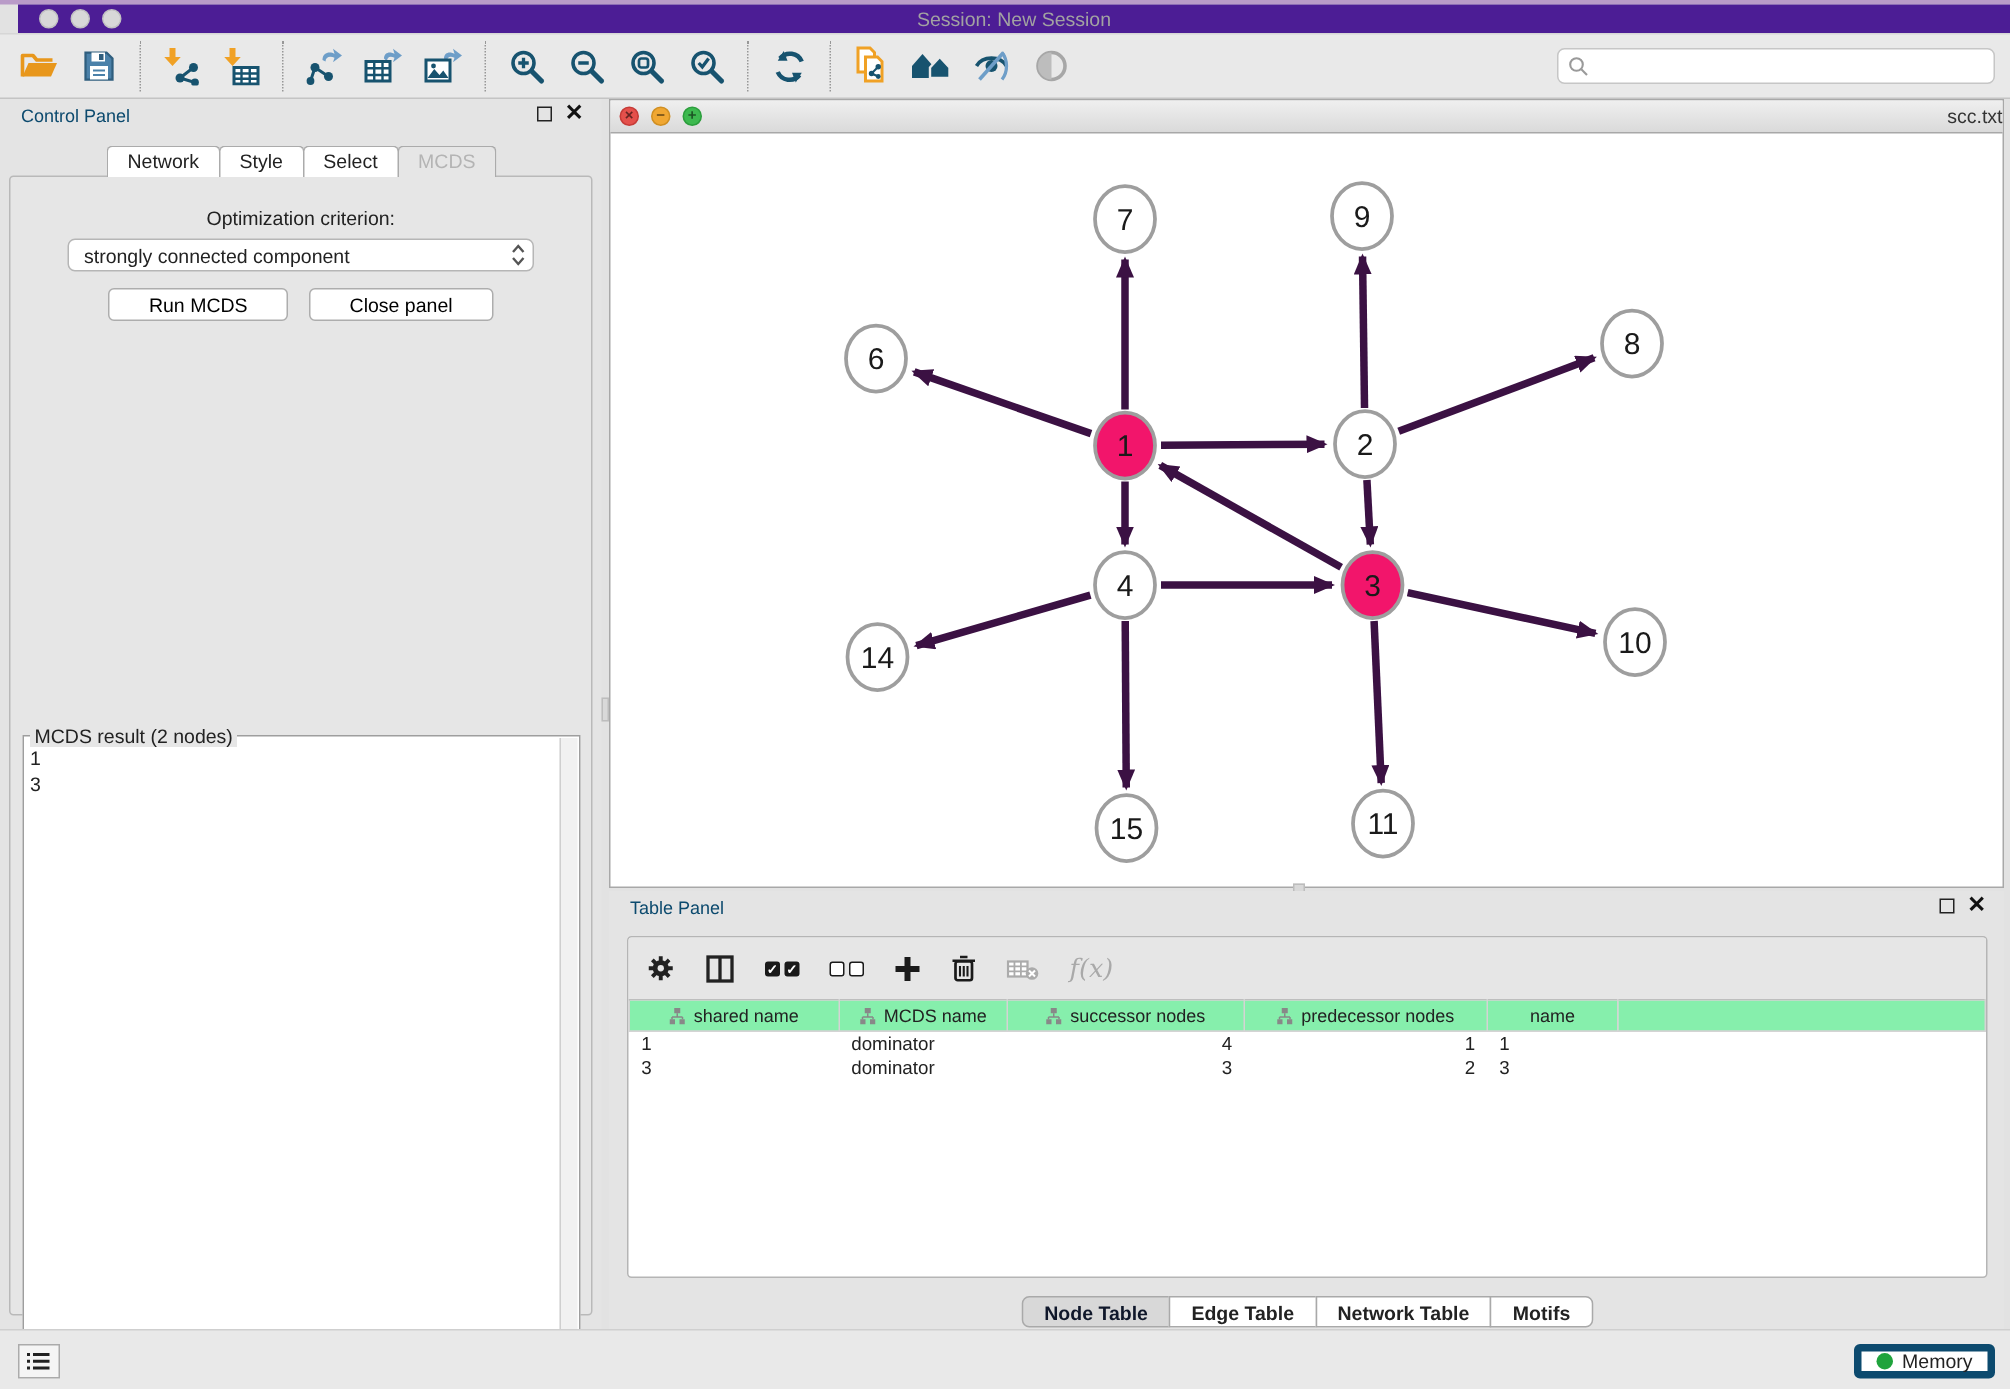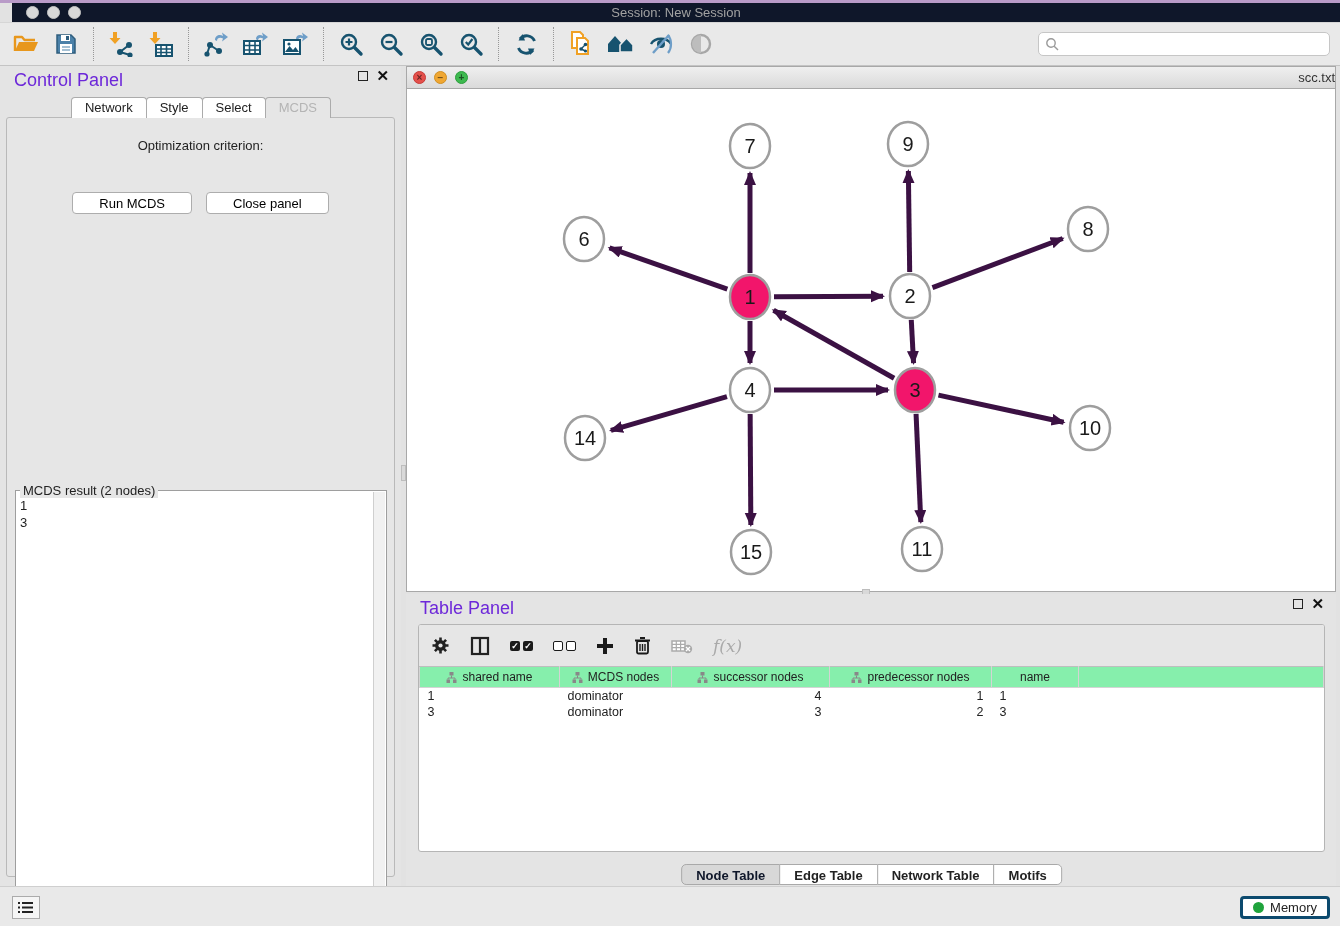--- a/index.html
+++ b/index.html
@@ -2,37 +2,37 @@
 <html><head>
 <meta charset="utf-8">
 <style>
   * { margin:0; padding:0; box-sizing:border-box; }
   html,body { width:1340px; height:926px; }
   body { font-family:"Liberation Sans",sans-serif; font-size:13px; color:#222; }
   .app { position:relative; width:1340px; height:926px; background:#E2E2E2; overflow:hidden; }
 
   
   .desktop-strip { position:absolute; top:0; left:0; right:0; height:3px; background:#B99BC8; }
-  .titlebar { position:absolute; top:3px; left:12px; right:0; height:19px; background:#0f172a; }
+  .titlebar { position:absolute; top:3px; left:12px; right:0; height:19px; background:#4c1d95; }
   .tl-group { position:absolute; left:14px; top:3px; display:flex; gap:8px; }
   .tl { width:13px; height:13px; border-radius:50%; background:#D8D8D8; border:1px solid #C2C2C2; }
   .titlebar .title { position:absolute; left:0; right:0; top:2px; text-align:center; color:#A2A2A2; font-size:13px; }
 
   
   .toolbar { position:absolute; top:22px; left:0; right:0; height:44px; background:#E9E9E9;
              border-top:1px solid #D6D6D6; border-bottom:1px solid #C4C4C4;
              display:flex; align-items:center; padding:0 10px 0 6px; }
   .tbtn { width:40px; height:38px; display:flex; align-items:center; justify-content:center; }
   .tsep { width:0; height:34px; border-left:1px dotted #979797; margin:0 7px; }
   .searchbox { margin-left:auto; width:292px; height:24px; background:#fff; border:1px solid #C6C6C6;
                border-radius:5px; display:flex; align-items:center; padding:0 6px; }
 
   
   .control-panel { position:absolute; left:0; top:66px; width:401px; height:820px; background:#E4E4E4; }
-  .panel-head { position:absolute; top:4px; left:14px; font-size:18px; color:#6d28d9; }
+  .panel-head { position:absolute; top:4px; left:14px; font-size:12px; color:#0c4a6e; }
   .panel-ctrls { position:absolute; top:5px; right:12px; display:flex; gap:8px; align-items:center; }
   .float-ic { width:10px; height:10px; border:1.5px solid #222; background:transparent; display:inline-block; }
   .close-ic { font-weight:bold; font-size:15px; line-height:10px; color:#111; }
   .cp-tabs { position:absolute; top:31px; left:0; width:100%; display:flex; justify-content:center; }
   .cp-tab { height:21px; padding:2px 13px; background:#fff; border:1px solid #ABABAB; border-bottom:none;
             border-radius:4px 4px 0 0; font-size:13px; margin-right:-1px; position:relative; z-index:1; }
   .cp-tab.active { background:#E6E6E6; color:#B4B4B4; z-index:2; }
   .cp-body { position:absolute; top:51px; left:6px; width:389px; height:760px; background:#E6E6E6;
              border:1px solid #B9B9B9; border-radius:3px; }
   .opt-label { position:absolute; top:20px; width:100%; text-align:center; font-size:13px; }
@@ -82,21 +82,21 @@
   .tp-tabs { position:absolute; left:50%; transform:translateX(-50%); top:270px; display:flex; }
   .tp-tab { height:21px; padding:3px 14px; background:#fff; border:1px solid #A9A9A9; margin-right:-1px; font-size:13px; font-weight:bold; }
   .tp-tab:first-child { border-radius:5px 0 0 5px; }
   .tp-tab:last-child { border-radius:0 5px 5px 0; }
   .tp-tab.active { background:#D8D8D8; color:#0f172a; }
 
   
   .statusbar { position:absolute; left:0; top:886px; width:100%; height:40px; background:#E9E9E9; border-top:1px solid #CFCFCF; }
   .sb-left { position:absolute; left:12px; top:9px; width:28px; height:23px; background:#F5F5F5; border:1px solid #ABABAB;
              display:flex; align-items:center; justify-content:center; }
-  .sb-mem { position:absolute; right:10px; top:9px; height:23px; background:#fff; border:3px solid #0c4a6e;
+  .sb-mem { position:absolute; right:10px; top:9px; height:23px; background:#fff; border:5px solid #0c4a6e;
             border-radius:4px; display:flex; align-items:center; gap:6px; padding:0 10px; font-size:13px; }
   .mem-dot { width:11px; height:11px; border-radius:50%; }
 </style>
 </head>
 <body>
 
 <div class="app">
   <div class="desktop-strip"></div>
 
   <div class="titlebar">
@@ -251,20 +251,27 @@
       <span class="close-ic">✕</span>
     </div>
     <div class="cp-tabs">
       <div class="cp-tab">Network</div>
       <div class="cp-tab">Style</div>
       <div class="cp-tab">Select</div>
       <div class="cp-tab active">MCDS</div>
     </div>
     <div class="cp-body">
       <div class="opt-label">Optimization criterion:</div>
+      <div class="dropdown">
+        <span class="dd-val">strongly connected component</span>
+        <svg width="9" height="16" viewBox="0 0 9 16">
+          <path d="M1,6 L4.5,2 L8,6" fill="none" stroke="#555" stroke-width="1.6"></path>
+          <path d="M1,10 L4.5,14 L8,10" fill="none" stroke="#555" stroke-width="1.6"></path>
+        </svg>
+      </div>
       <div class="cp-buttons">
         <button class="btn">Run MCDS</button>
         <button class="btn">Close panel</button>
       </div>
       <div class="result-box">
         <div class="result-legend">MCDS result (2 nodes)</div>
         <div class="result-text" id="result-text">1
 3</div>
         <div class="result-scroll"></div>
       </div>
@@ -428,21 +435,21 @@
                 </span>
               </th>
             <th>
                 <span class="hcell">
               <svg width="11" height="11" viewBox="0 0 11 11">
                     <rect x="3.5" y="0" width="4" height="3.5" fill="#888"></rect>
                     <path d="M5.5,3.5 v2.5 M2,6 h7 M2,6 v1.5 M9,6 v1.5" stroke="#888" stroke-width="1"></path>
                     <rect x="0.5" y="7.5" width="3.5" height="3.5" fill="#888"></rect>
                     <rect x="7" y="7.5" width="3.5" height="3.5" fill="#888"></rect>
                   </svg>
-              <span>MCDS nodes</span>
+              <span>MCDS name</span>
                 </span>
               </th>
             <th>
                 <span class="hcell">
               <svg width="11" height="11" viewBox="0 0 11 11">
                     <rect x="3.5" y="0" width="4" height="3.5" fill="#888"></rect>
                     <path d="M5.5,3.5 v2.5 M2,6 h7 M2,6 v1.5 M9,6 v1.5" stroke="#888" stroke-width="1"></path>
                     <rect x="0.5" y="7.5" width="3.5" height="3.5" fill="#888"></rect>
                     <rect x="7" y="7.5" width="3.5" height="3.5" fill="#888"></rect>
                   </svg>

